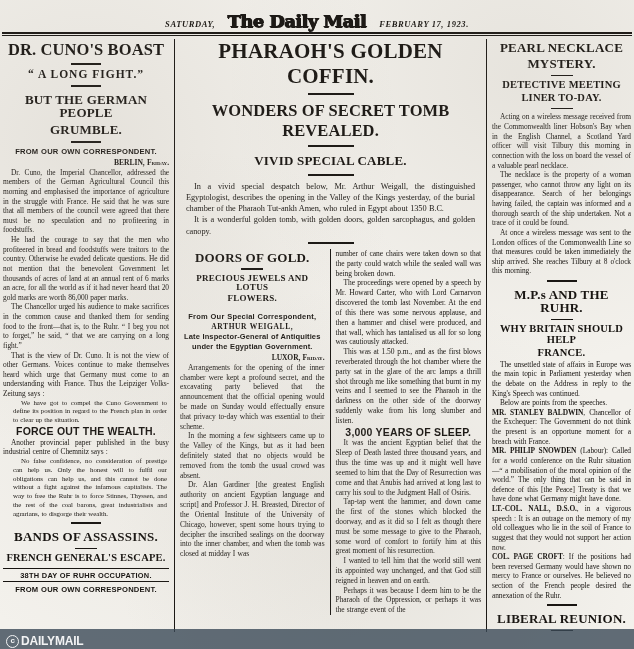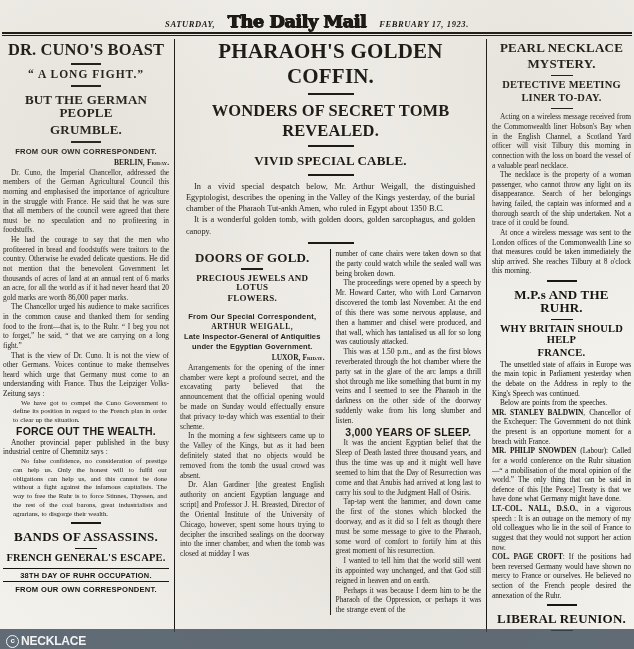--- a/index.html
+++ b/index.html
@@ -391,16 +391,16 @@
       <h2 class="hd-md">LIBERAL REUNION.</h2>
       <div class="dash-sm"></div>
 
     </div>
 
   </div>
 
   <div class="footbar"></div>
   <div class="wmark">
     <span class="cmark">c</span>
-    <span>NECKLACE</span>
+    <span>DAILYMAIL</span>
   </div>
 
 </div>
 
 </body></html>

